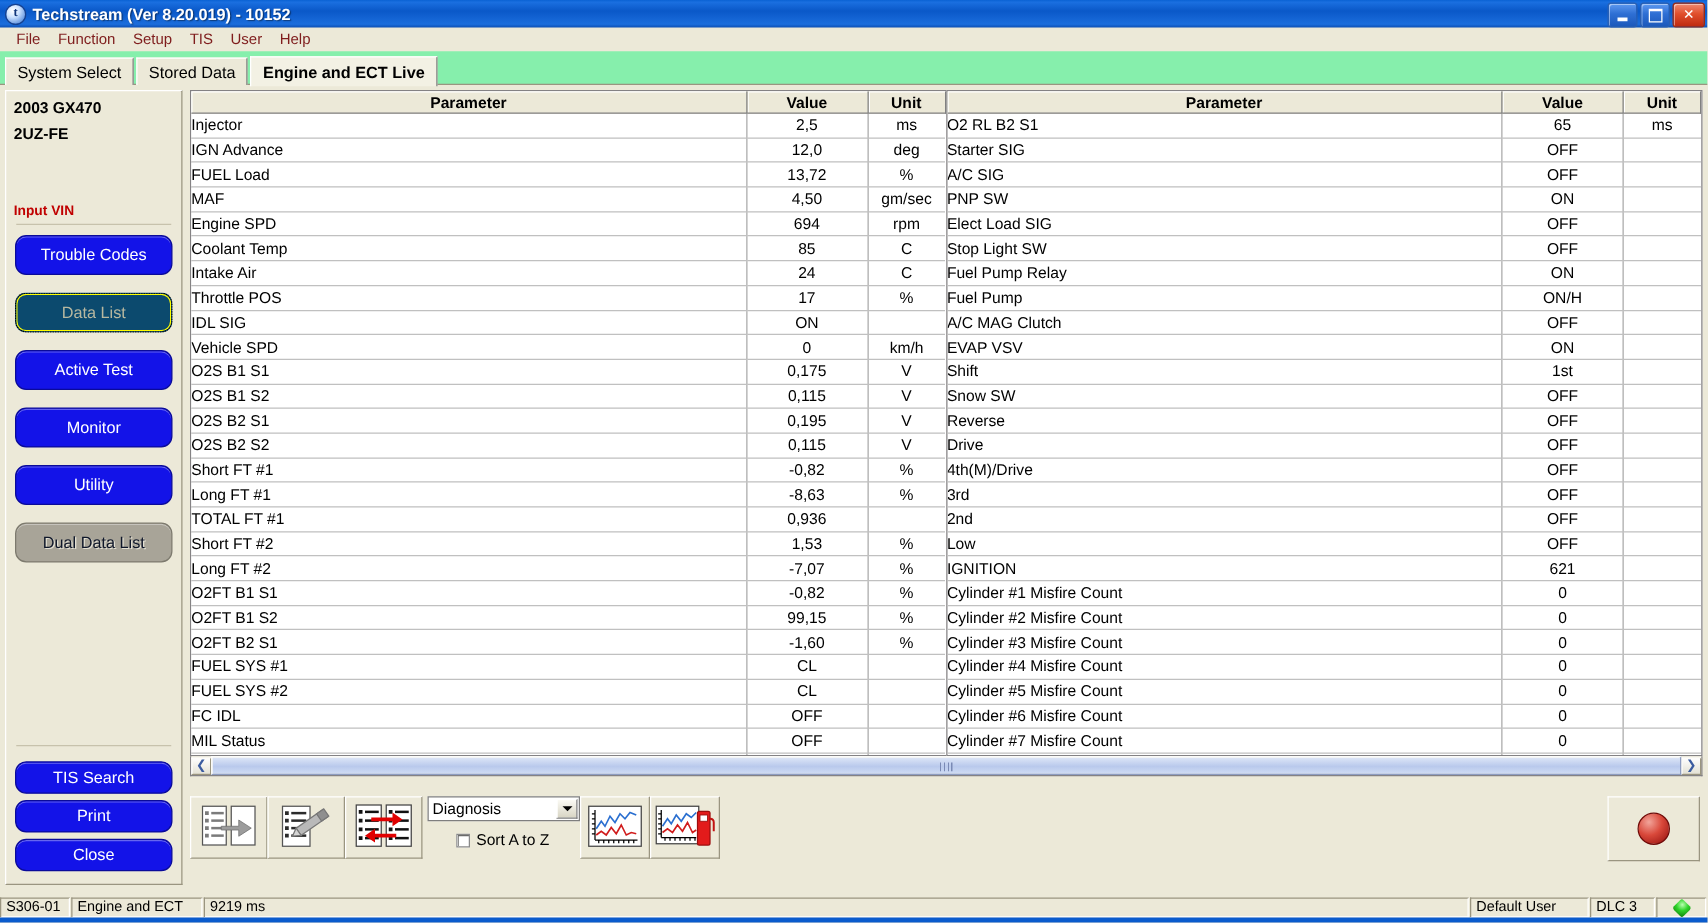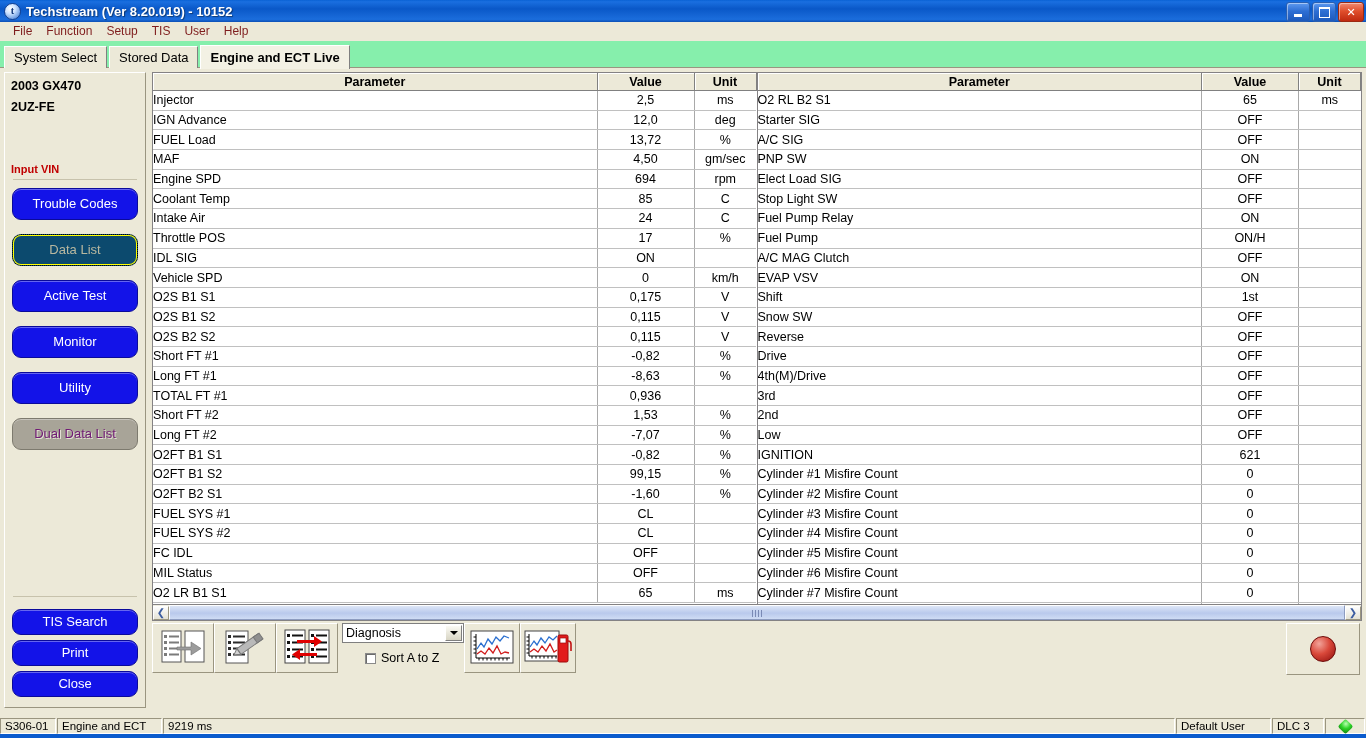--- a/index.html
+++ b/index.html
@@ -84,21 +84,21 @@
     background:#1313e8;border-radius:9px;
     border:1px solid #0a0a9a;
     color:#fff;font-size:13px;text-align:center;line-height:30px;
     box-shadow:inset 0 1px 0 rgba(255,255,255,.35);
   }
   .sbtn.sel{
     background:#0c4a6e;color:#b8b8a0;border:1px dotted #000;
     box-shadow:inset 0 0 0 1px #ffff00;
   }
   .sbtn.dis{
-    background:#a8a498;color:#701a75;border:1px solid #7d7a6e;
+    background:#a8a498;color:#0f172a;border:1px solid #7d7a6e;
     text-shadow:1px 1px 0 #e3e0d3;
   }
   #sidebar .spacer{height:132px;}
   #sidebar .sep2{height:1px;background:#c7c2ac;margin:0 2px 12px 2px;}
   .sbtn.sm{height:24px;line-height:24px;margin-bottom:5px;}
   
   #content{flex:1;margin:4px 4px 0 6px;display:flex;flex-direction:column;}
   #tables{display:flex;height:533px;}
   .grid{
     flex:1;background:#fff;box-sizing:border-box;
@@ -143,21 +143,21 @@
     border:1px solid #fefefe;border-right-color:#8d9cc0;border-bottom-color:#8d9cc0;
     box-sizing:border-box;
   }
   .sb-grip{
     position:absolute;left:50%;top:4px;transform:translateX(-50%);
     width:10px;height:7px;
     background:repeating-linear-gradient(90deg,#7a8ab5 0 1px,transparent 1px 3px);
   }
   
   #toolbar{
-    height:60px;margin-top:2px;display:flex;align-items:flex-start;
+    height:60px;margin-top:16px;display:flex;align-items:flex-start;
     position:relative;
   }
   .tbtn{
     width:62px;height:50px;background:#ece9d8;
     border:1px solid #fff;border-right-color:#9a9580;border-bottom-color:#9a9580;
     box-sizing:border-box;display:flex;align-items:center;justify-content:center;
   }
   .tbtn.wide{width:56px;}
   .combo-wrap{width:122px;margin-left:4px;}
   .combo{
@@ -338,20 +338,25 @@
                 <td class="u">km/h</td>
               </tr>
               <tr>
                 <td class="p">O2S B1 S1</td>
                 <td class="v">0,175</td>
                 <td class="u">V</td>
               </tr>
               <tr>
                 <td class="p">O2S B1 S2</td>
                 <td class="v">0,115</td>
+                <td class="u">V</td>
+              </tr>
+              <tr>
+                <td class="p">O2S B2 S1</td>
+                <td class="v">0,195</td>
                 <td class="u">V</td>
               </tr>
               <tr>
                 <td class="p">O2S B2 S2</td>
                 <td class="v">0,115</td>
                 <td class="u">V</td>
               </tr>
               <tr>
                 <td class="p">Short FT #1</td>
                 <td class="v">-0,82</td>

